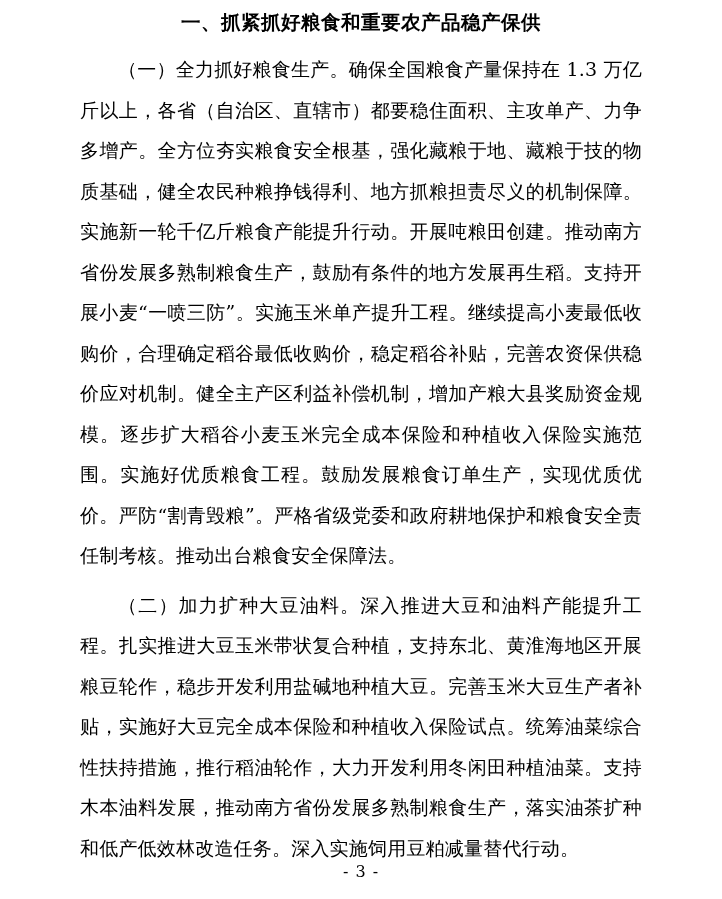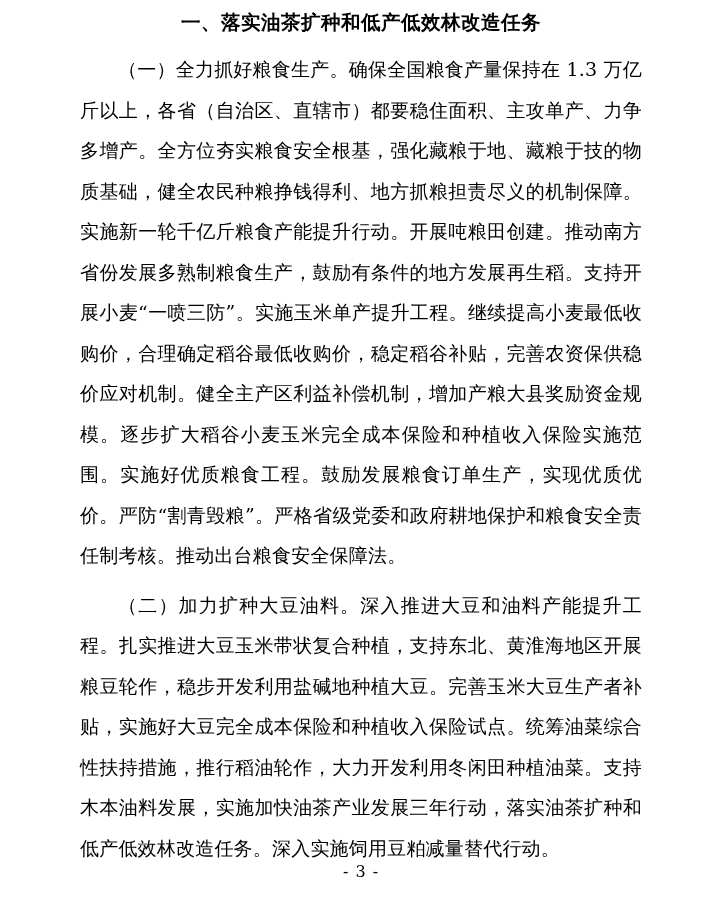--- a/index.html
+++ b/index.html
@@ -56,25 +56,25 @@
     font-size: 16px;
     font-family: "DejaVu Serif", "Liberation Serif", serif;
     letter-spacing: 1px;
   }
 </style>
 </head>
 <body>
 
 <div class="page">
 
-  <h1 class="doc-heading">一、落实油茶扩种和低产低效林改造任务</h1>
+  <h1 class="doc-heading">一、抓紧抓好粮食和重要农产品稳产保供</h1>
 
   <div class="para-block">
     <p class="body-para">（一）全力抓好粮食生产。确保全国粮食产量保持在 1.3 万亿斤以上，各省（自治区、直辖市）都要稳住面积、主攻单产、力争多增产。全方位夯实粮食安全根基，强化藏粮于地、藏粮于技的物质基础，健全农民种粮挣钱得利、地方抓粮担责尽义的机制保障。实施新一轮千亿斤粮食产能提升行动。开展吨粮田创建。推动南方省份发展多熟制粮食生产，鼓励有条件的地方发展再生稻。支持开展小麦“一喷三防”。实施玉米单产提升工程。继续提高小麦最低收购价，合理确定稻谷最低收购价，稳定稻谷补贴，完善农资保供稳价应对机制。健全主产区利益补偿机制，增加产粮大县奖励资金规模。逐步扩大稻谷小麦玉米完全成本保险和种植收入保险实施范围。实施好优质粮食工程。鼓励发展粮食订单生产，实现优质优价。严防“割青毁粮”。严格省级党委和政府耕地保护和粮食安全责任制考核。推动出台粮食安全保障法。</p>
   </div>
 
   <div class="para-block">
-    <p class="body-para">（二）加力扩种大豆油料。深入推进大豆和油料产能提升工程。扎实推进大豆玉米带状复合种植，支持东北、黄淮海地区开展粮豆轮作，稳步开发利用盐碱地种植大豆。完善玉米大豆生产者补贴，实施好大豆完全成本保险和种植收入保险试点。统筹油菜综合性扶持措施，推行稻油轮作，大力开发利用冬闲田种植油菜。支持木本油料发展，实施加快油茶产业发展三年行动，落实油茶扩种和低产低效林改造任务。深入实施饲用豆粕减量替代行动。</p>
+    <p class="body-para">（二）加力扩种大豆油料。深入推进大豆和油料产能提升工程。扎实推进大豆玉米带状复合种植，支持东北、黄淮海地区开展粮豆轮作，稳步开发利用盐碱地种植大豆。完善玉米大豆生产者补贴，实施好大豆完全成本保险和种植收入保险试点。统筹油菜综合性扶持措施，推行稻油轮作，大力开发利用冬闲田种植油菜。支持木本油料发展，推动南方省份发展多熟制粮食生产，落实油茶扩种和低产低效林改造任务。深入实施饲用豆粕减量替代行动。</p>
   </div>
 
   <div class="page-number">- 3 -</div>
 
 </div>
 
 </body></html>

